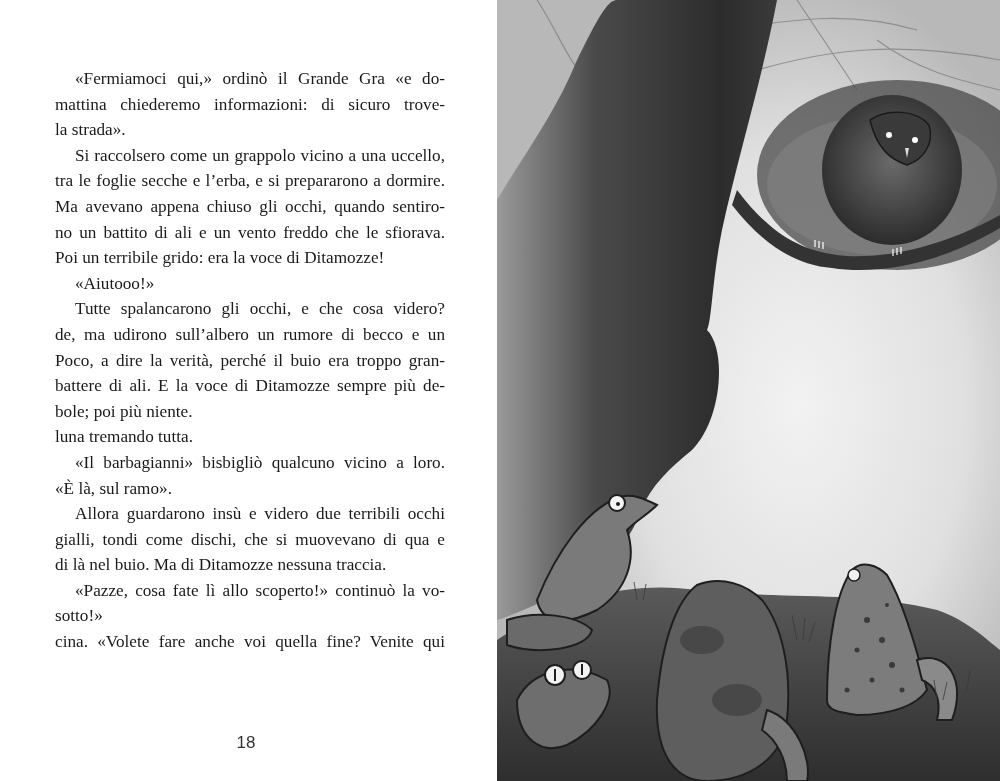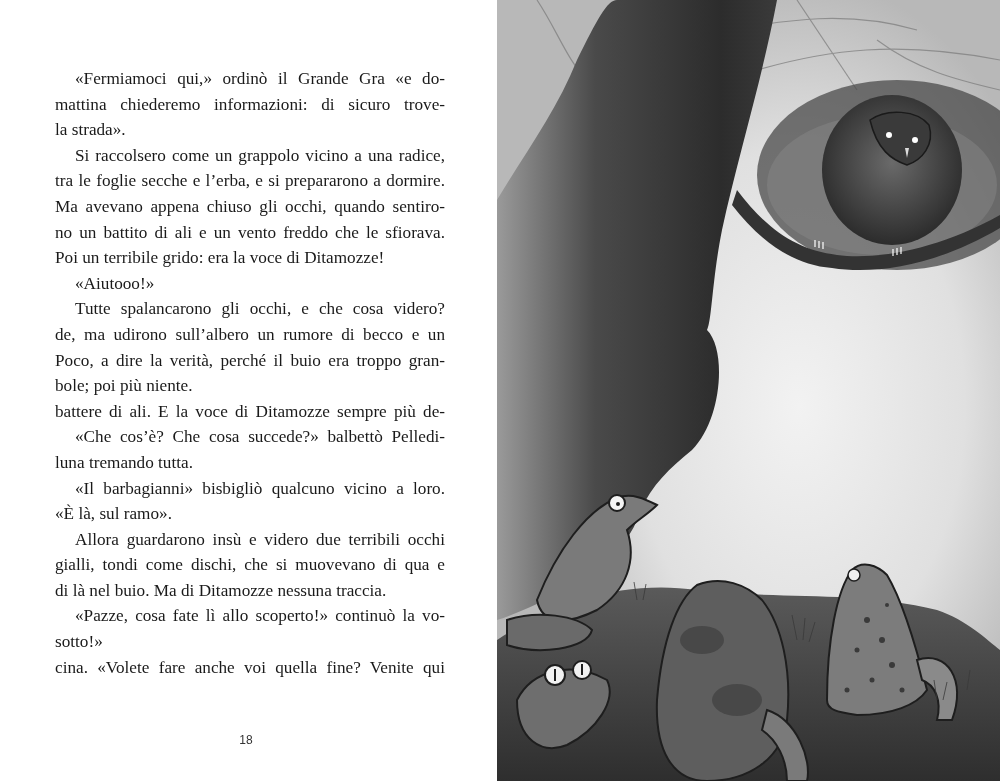--- a/index.html
+++ b/index.html
@@ -4,44 +4,43 @@
 <style>
   html,body{margin:0;padding:0;}
   body{width:1000px;height:781px;background:#ffffff;position:relative;overflow:hidden;}
   .page-left{position:absolute;left:0;top:0;width:497px;height:676px;background:#fff;}
   .text-block{position:absolute;left:55px;top:66px;width:390px;
     font-family:"Liberation Serif","DejaVu Serif",serif;font-size:17.2px;color:#1a1a1a;}
   .line{height:25.6px;line-height:25.6px;white-space:nowrap;text-align:justify;text-align-last:justify;}
   .line.last{text-align-last:left;}
   .line.indent{padding-left:20px;}
   .page-num{position:absolute;left:226px;top:733px;width:40px;text-align:center;
-    font-family:"Liberation Sans","DejaVu Sans",sans-serif;font-size:12px;color:#333;}
+    font-family:"Liberation Sans","DejaVu Sans",sans-serif;font-size:17px;color:#333;}
   .illustration{position:absolute;left:497px;top:0;width:503px;height:781px;overflow:hidden;background:#d8d8d8;}
   .illustration svg{display:block;}
 </style>
 </head>
 <body>
 
 <div class="page-left">
   <div class="text-block" id="text-block">
       <div class="line indent">«Fermiamoci qui,» ordinò il Grande Gra «e do-</div>
       <div class="line">mattina chiederemo informazioni: di sicuro trove-</div>
       <div class="line last">la strada».</div>
-      <div class="line indent">Si raccolsero come un grappolo vicino a una radice,</div>
+      <div class="line indent">Si raccolsero come un grappolo vicino a una uccello,</div>
       <div class="line">tra le foglie secche e l’erba, e si prepararono a dormire.</div>
       <div class="line">Ma avevano appena chiuso gli occhi, quando sentiro-</div>
       <div class="line">no un battito di ali e un vento freddo che le sfiorava.</div>
       <div class="line last">Poi un terribile grido: era la voce di Ditamozze!</div>
       <div class="line indent last">«Aiutooo!»</div>
       <div class="line indent">Tutte spalancarono gli occhi, e che cosa videro?</div>
       <div class="line">de, ma udirono sull’albero un rumore di becco e un</div>
       <div class="line">Poco, a dire la verità, perché il buio era troppo gran-</div>
+      <div class="line">battere di ali. E la voce di Ditamozze sempre più de-</div>
       <div class="line last">bole; poi più niente.</div>
-      <div class="line">battere di ali. E la voce di Ditamozze sempre più de-</div>
-      <div class="line indent">«Che cos’è? Che cosa succede?» balbettò Pelledi-</div>
       <div class="line last">luna tremando tutta.</div>
       <div class="line indent">«Il barbagianni» bisbigliò qualcuno vicino a loro.</div>
       <div class="line last">«È là, sul ramo».</div>
       <div class="line indent">Allora guardarono insù e videro due terribili occhi</div>
       <div class="line">gialli, tondi come dischi, che si muovevano di qua e</div>
       <div class="line last">di là nel buio. Ma di Ditamozze nessuna traccia.</div>
       <div class="line indent">«Pazze, cosa fate lì allo scoperto!» continuò la vo-</div>
       <div class="line last">sotto!»</div>
       <div class="line">cina. «Volete fare anche voi quella fine? Venite qui</div>
     </div>

